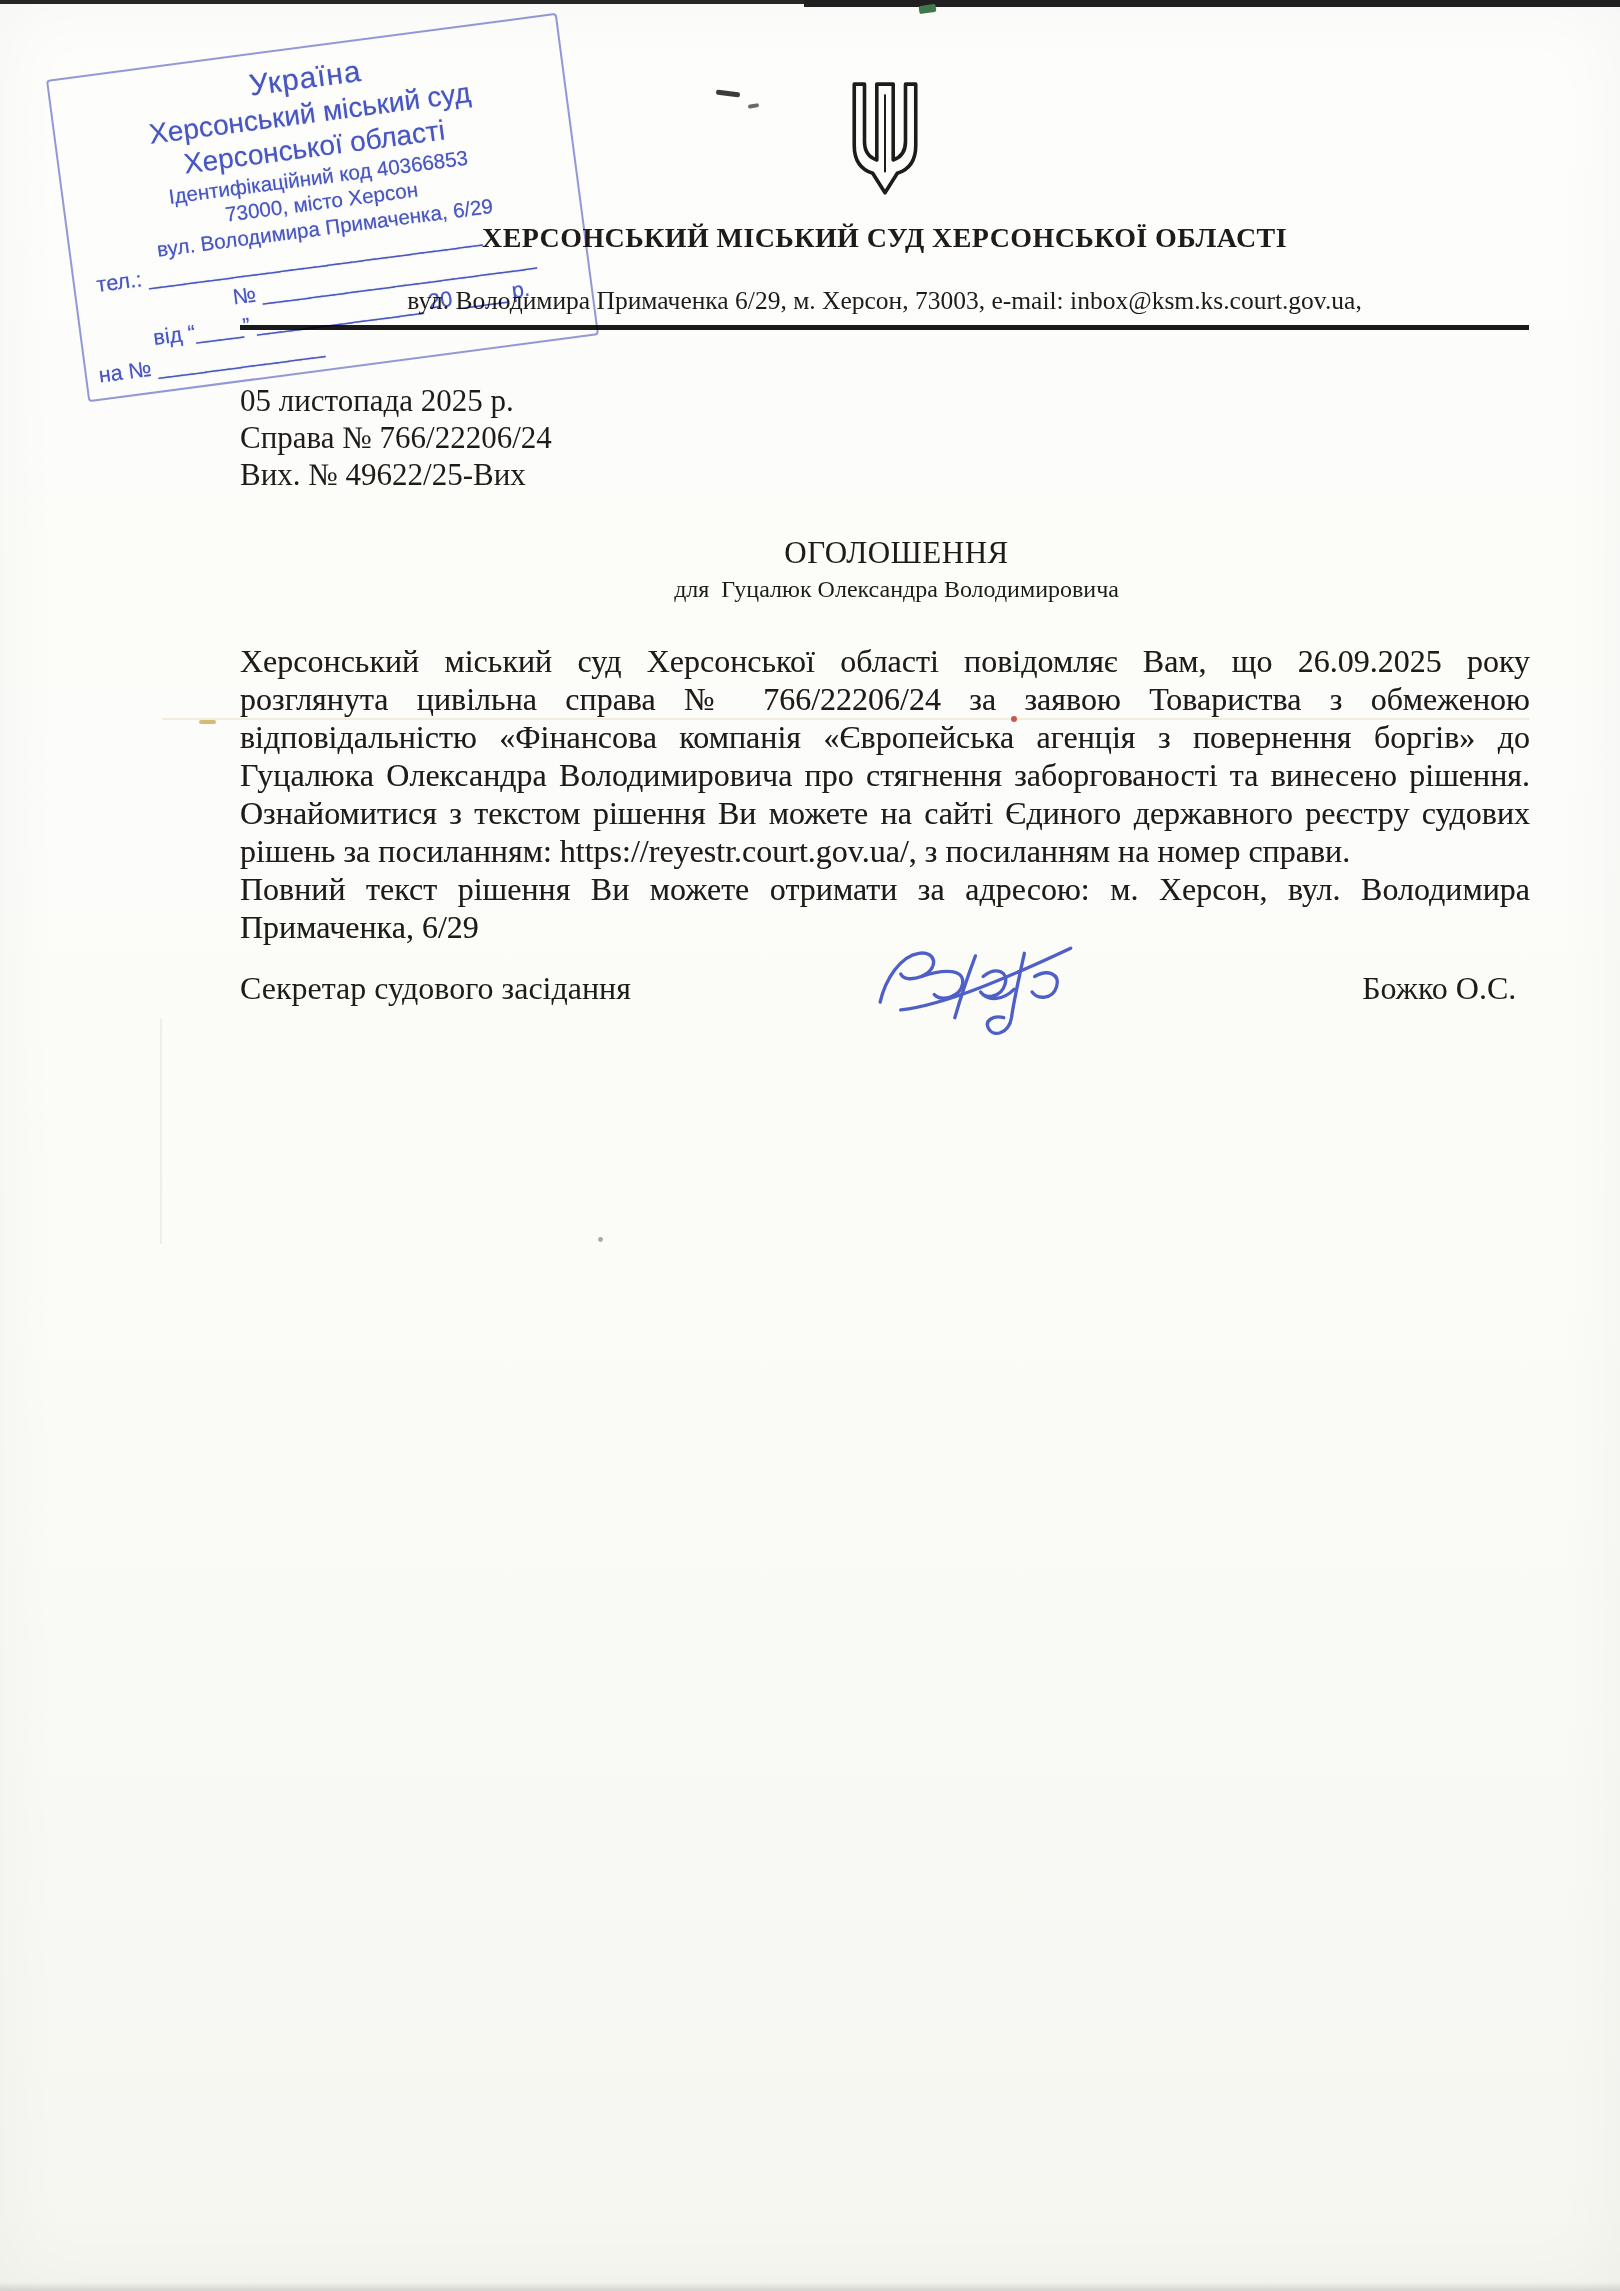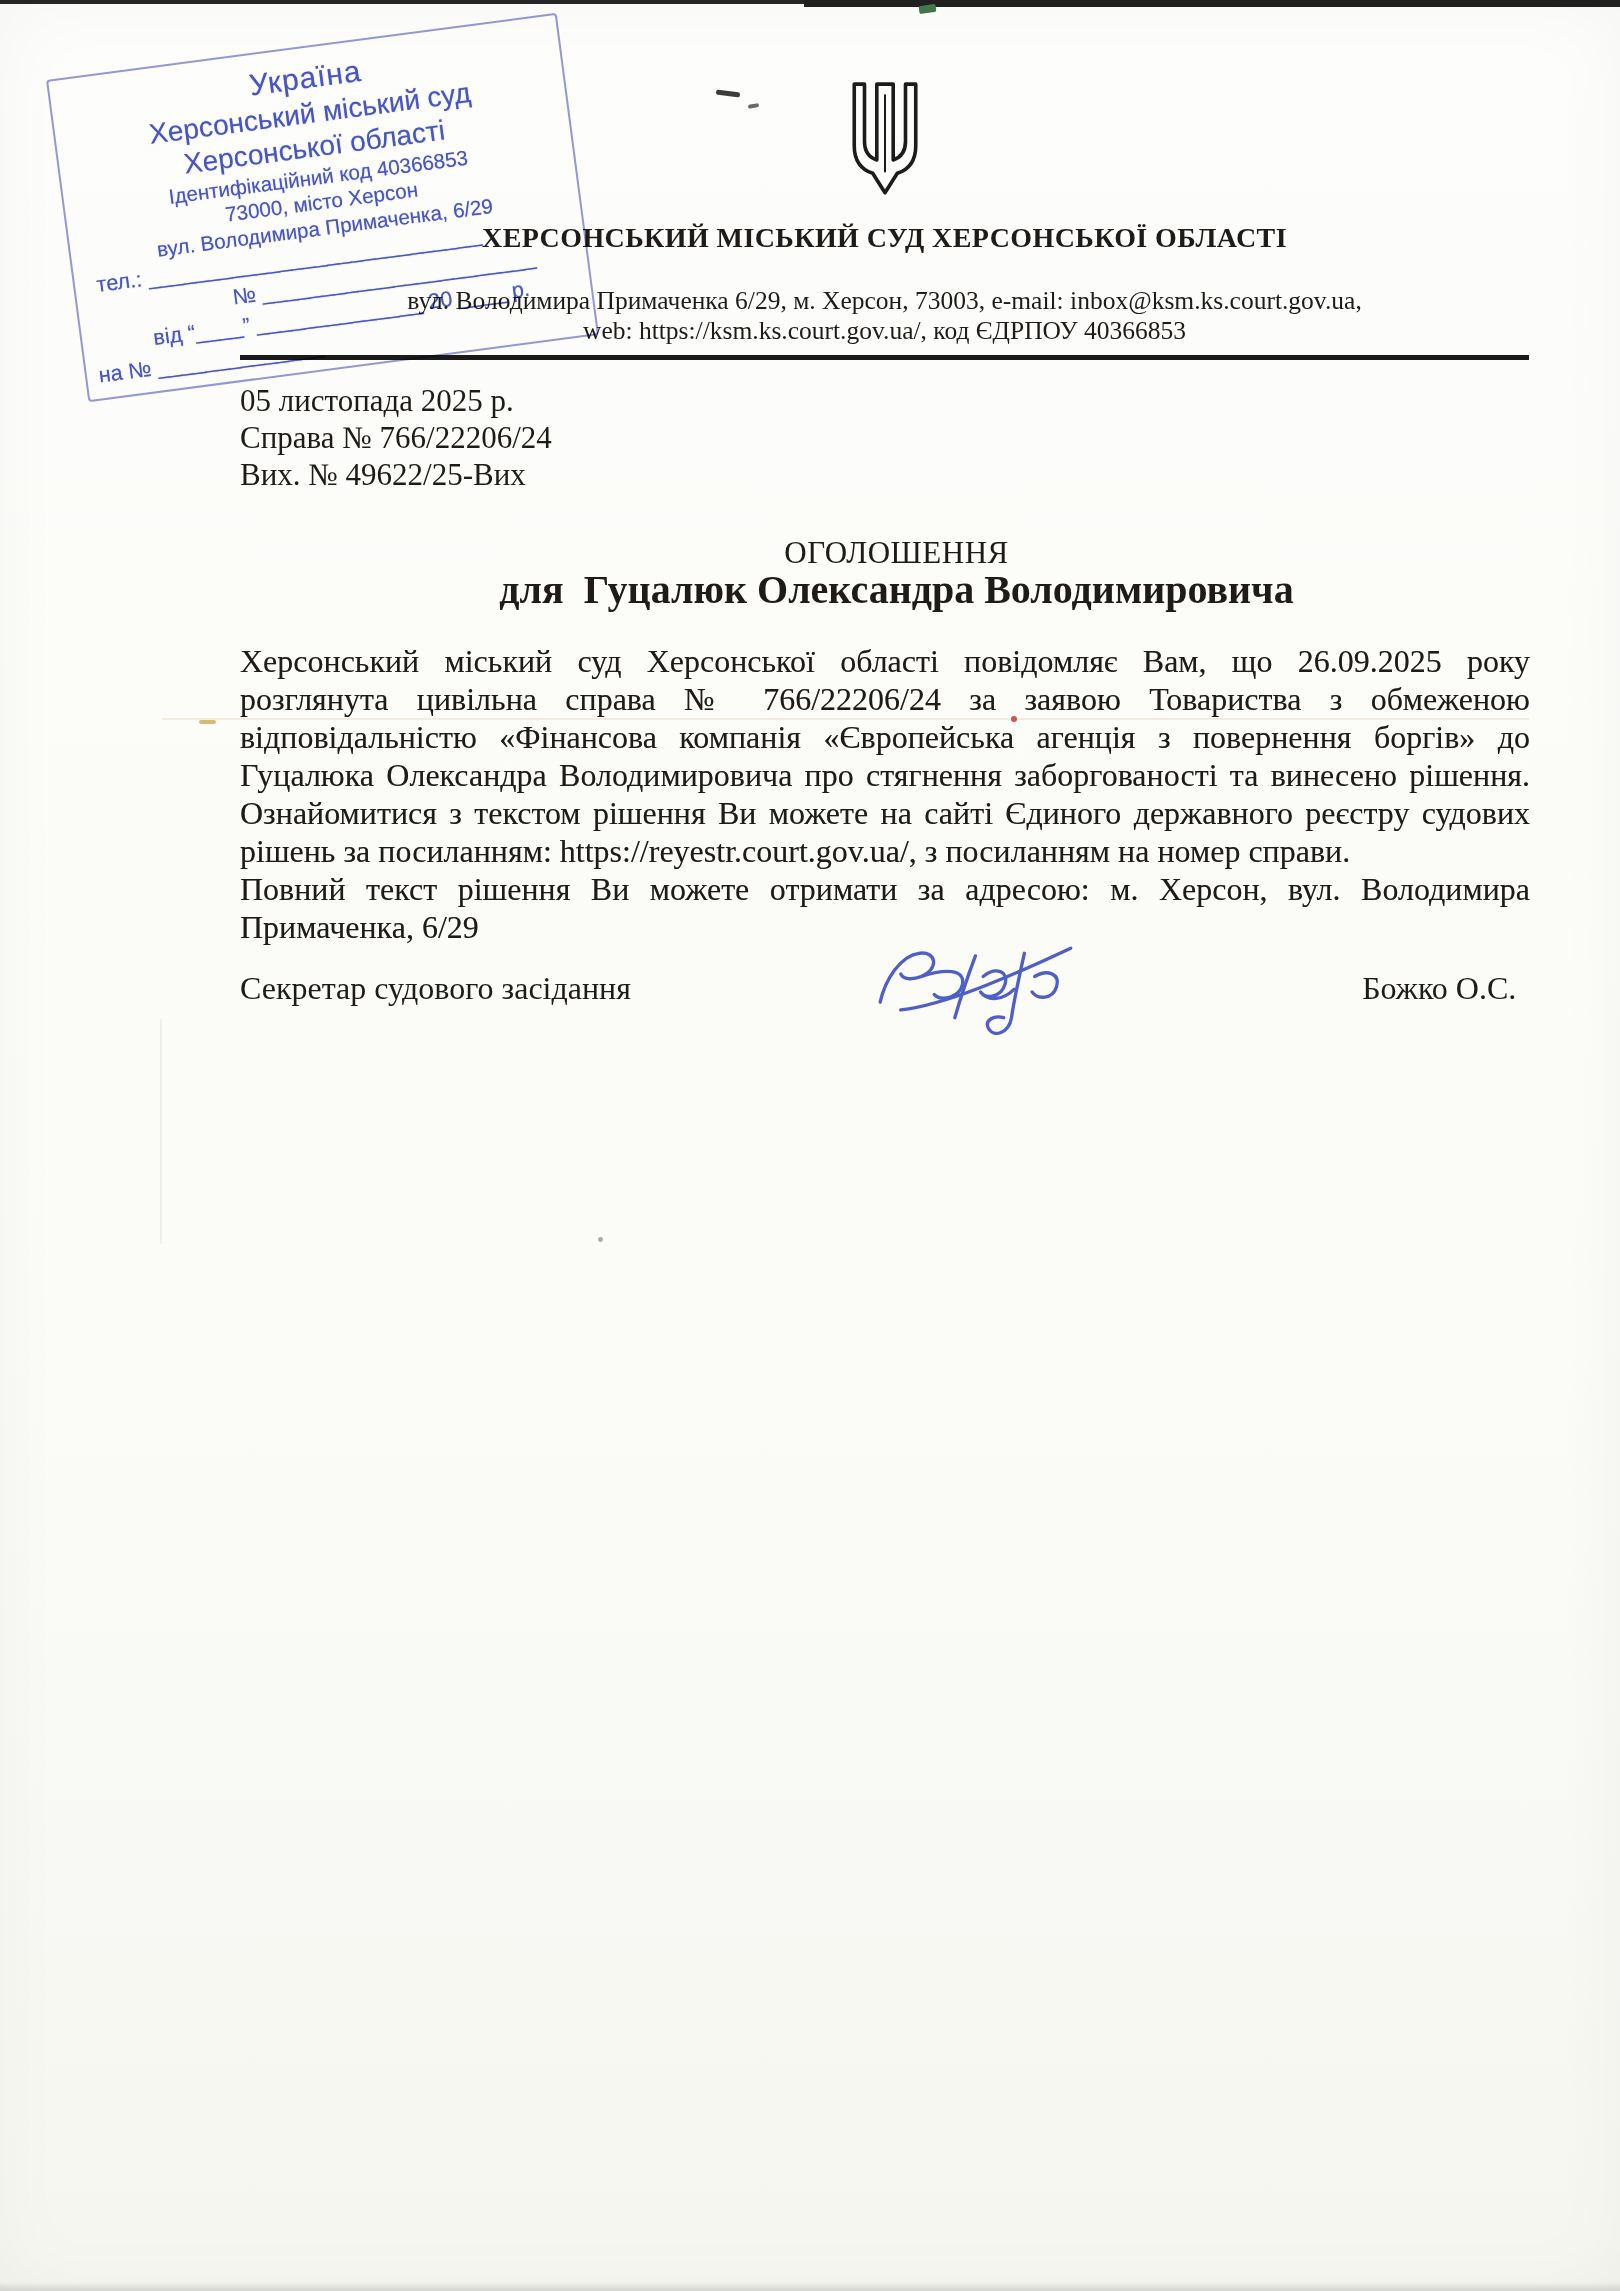--- a/index.html
+++ b/index.html
@@ -54,21 +54,21 @@
   .header-title{font-size:28px;font-weight:700;letter-spacing:0.4px;line-height:37px;}
   .header-address{margin-top:30px;font-size:25.5px;line-height:30px;}
   .header-rule{margin-top:9.8px;height:4.9px;background:#1a1a1a;}
 
   
   .meta{position:absolute;left:240px;top:382px;font-size:31px;line-height:37px;}
 
   
   .ann-head{position:absolute;left:252px;top:534px;width:1289px;text-align:center;}
   .ann-title{font-size:31px;line-height:37px;letter-spacing:0.5px;}
-  .ann-addressee{font-size:40px;line-height:37px;white-space:pre-wrap;font-weight:bold;}
+  .ann-addressee{font-size:24px;line-height:37px;white-space:pre-wrap;}
 
   .body-text{position:absolute;left:240px;top:642px;width:1290px;font-size:32px;line-height:38px;text-align:justify;text-shadow:0 0 0.4px rgba(0,0,0,0.35);}
 
   
   .footer{position:absolute;left:240px;top:970px;width:1290px;display:flex;justify-content:space-between;align-items:flex-start;font-size:32px;line-height:37px;gap:44px;}
   .footer .sig-wrap{margin-top:-27.4px;}
   .footer .sec-name{padding-right:13.7px;margin-left:38px;}
 </style>
 </head>
 <body>
@@ -88,21 +88,20 @@
   <div class="scan-bottom-edge"></div>
 
   <div class="header">
     <svg class="emblem" viewBox="0 0 80 120" width="86" height="123" aria-hidden="true">
       <path d="M10 6 H20 V62 Q20 76 32 80 V6 H48 V80 Q60 76 60 62 V6 H70 V66 Q70 87 52 93 L40 112 L28 93 Q10 87 10 66 Z" fill="none" stroke="#1c1c1c" stroke-width="3.5" stroke-linejoin="round"></path>
       <path d="M40 16 V92" fill="none" stroke="#1c1c1c" stroke-width="2"></path>
     </svg>
     <div class="header-title">ХЕРСОНСЬКИЙ МІСЬКИЙ СУД ХЕРСОНСЬКОЇ ОБЛАСТІ</div>
     <div class="header-address">
       <div>вул. Володимира Примаченка  6/29, м. Херсон, 73003, e-mail: inbox@ksm.ks.court.gov.ua,</div>
-      <div>web: https://ksm.ks.court.gov.ua/, код ЄДРПОУ 40366853</div>
     </div>
     <div class="header-rule"></div>
   </div>
 
   <div class="stamp">
     <div class="s-country">Україна</div>
     <div class="s-court">Херсонський міський суд</div>
     <div class="s-court">Херсонської області</div>
     <div class="s-small">Ідентифікаційний код 40366853</div>
     <div class="s-small">73000, місто Херсон</div>

